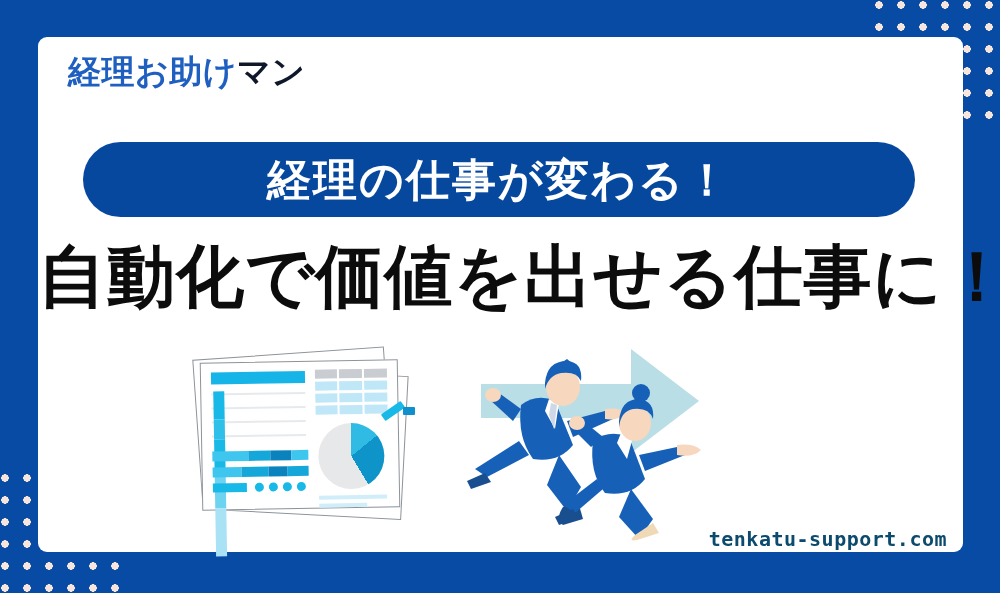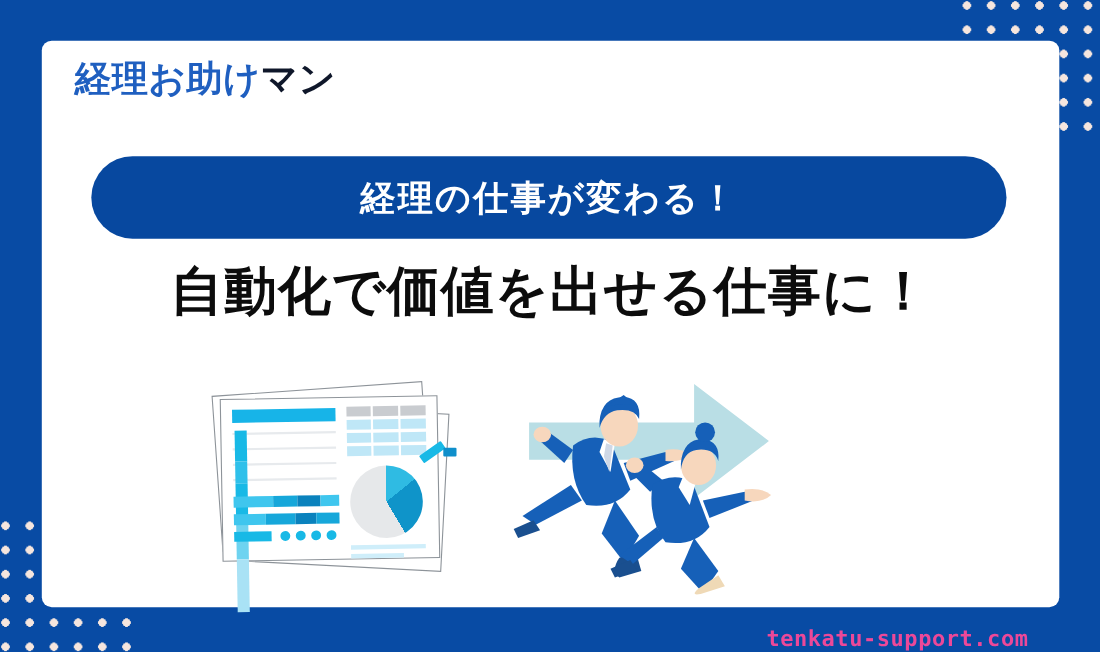--- a/index.html
+++ b/index.html
@@ -72,36 +72,36 @@
     width: 832px;
     height: 75px;
     background: #07489f;
     border-radius: 38px;
     display: flex;
     align-items: center;
     justify-content: center;
   }
   #headline-banner-text {
     color: #ffffff;
-    font-size: 32px;
+    font-size: 44px;
     font-weight: 700;
     letter-spacing: 2px;
     line-height: 1;
     white-space: nowrap;
   }
 
   
   #subheadline {
     position: absolute;
     left: 0;
     top: 205px;
     width: 925px;
     text-align: center;
     color: #0c0c0c;
-    font-size: 48px;
+    font-size: 68px;
     font-weight: 700;
     letter-spacing: 1px;
     line-height: 1;
     white-space: nowrap;
   }
 
   
   #illustration-row {
     position: absolute;
     left: 0;
@@ -178,29 +178,28 @@
     position: absolute;
     left: 425px;
     top: 0px;
     width: 260px;
     height: 205px;
   }
 
   
   #site-url {
     position: absolute;
-    right: 28px;
+    right: 16px;
     top: 190px;
-    color: #ec4899;
+    color: #0c4a6e;
     font-family: "DejaVu Sans Mono", "Liberation Mono", monospace;
     font-size: 20px;
     font-weight: 700;
     letter-spacing: 0.5px;
     white-space: nowrap;
-    margin-top: 41px;
   }
 </style>
 </head>
 <body>
 
 <div id="stage">
 
   <div class="dots" id="dots-top-right"></div>
   <div class="dots" id="dots-bottom-left"></div>
 

